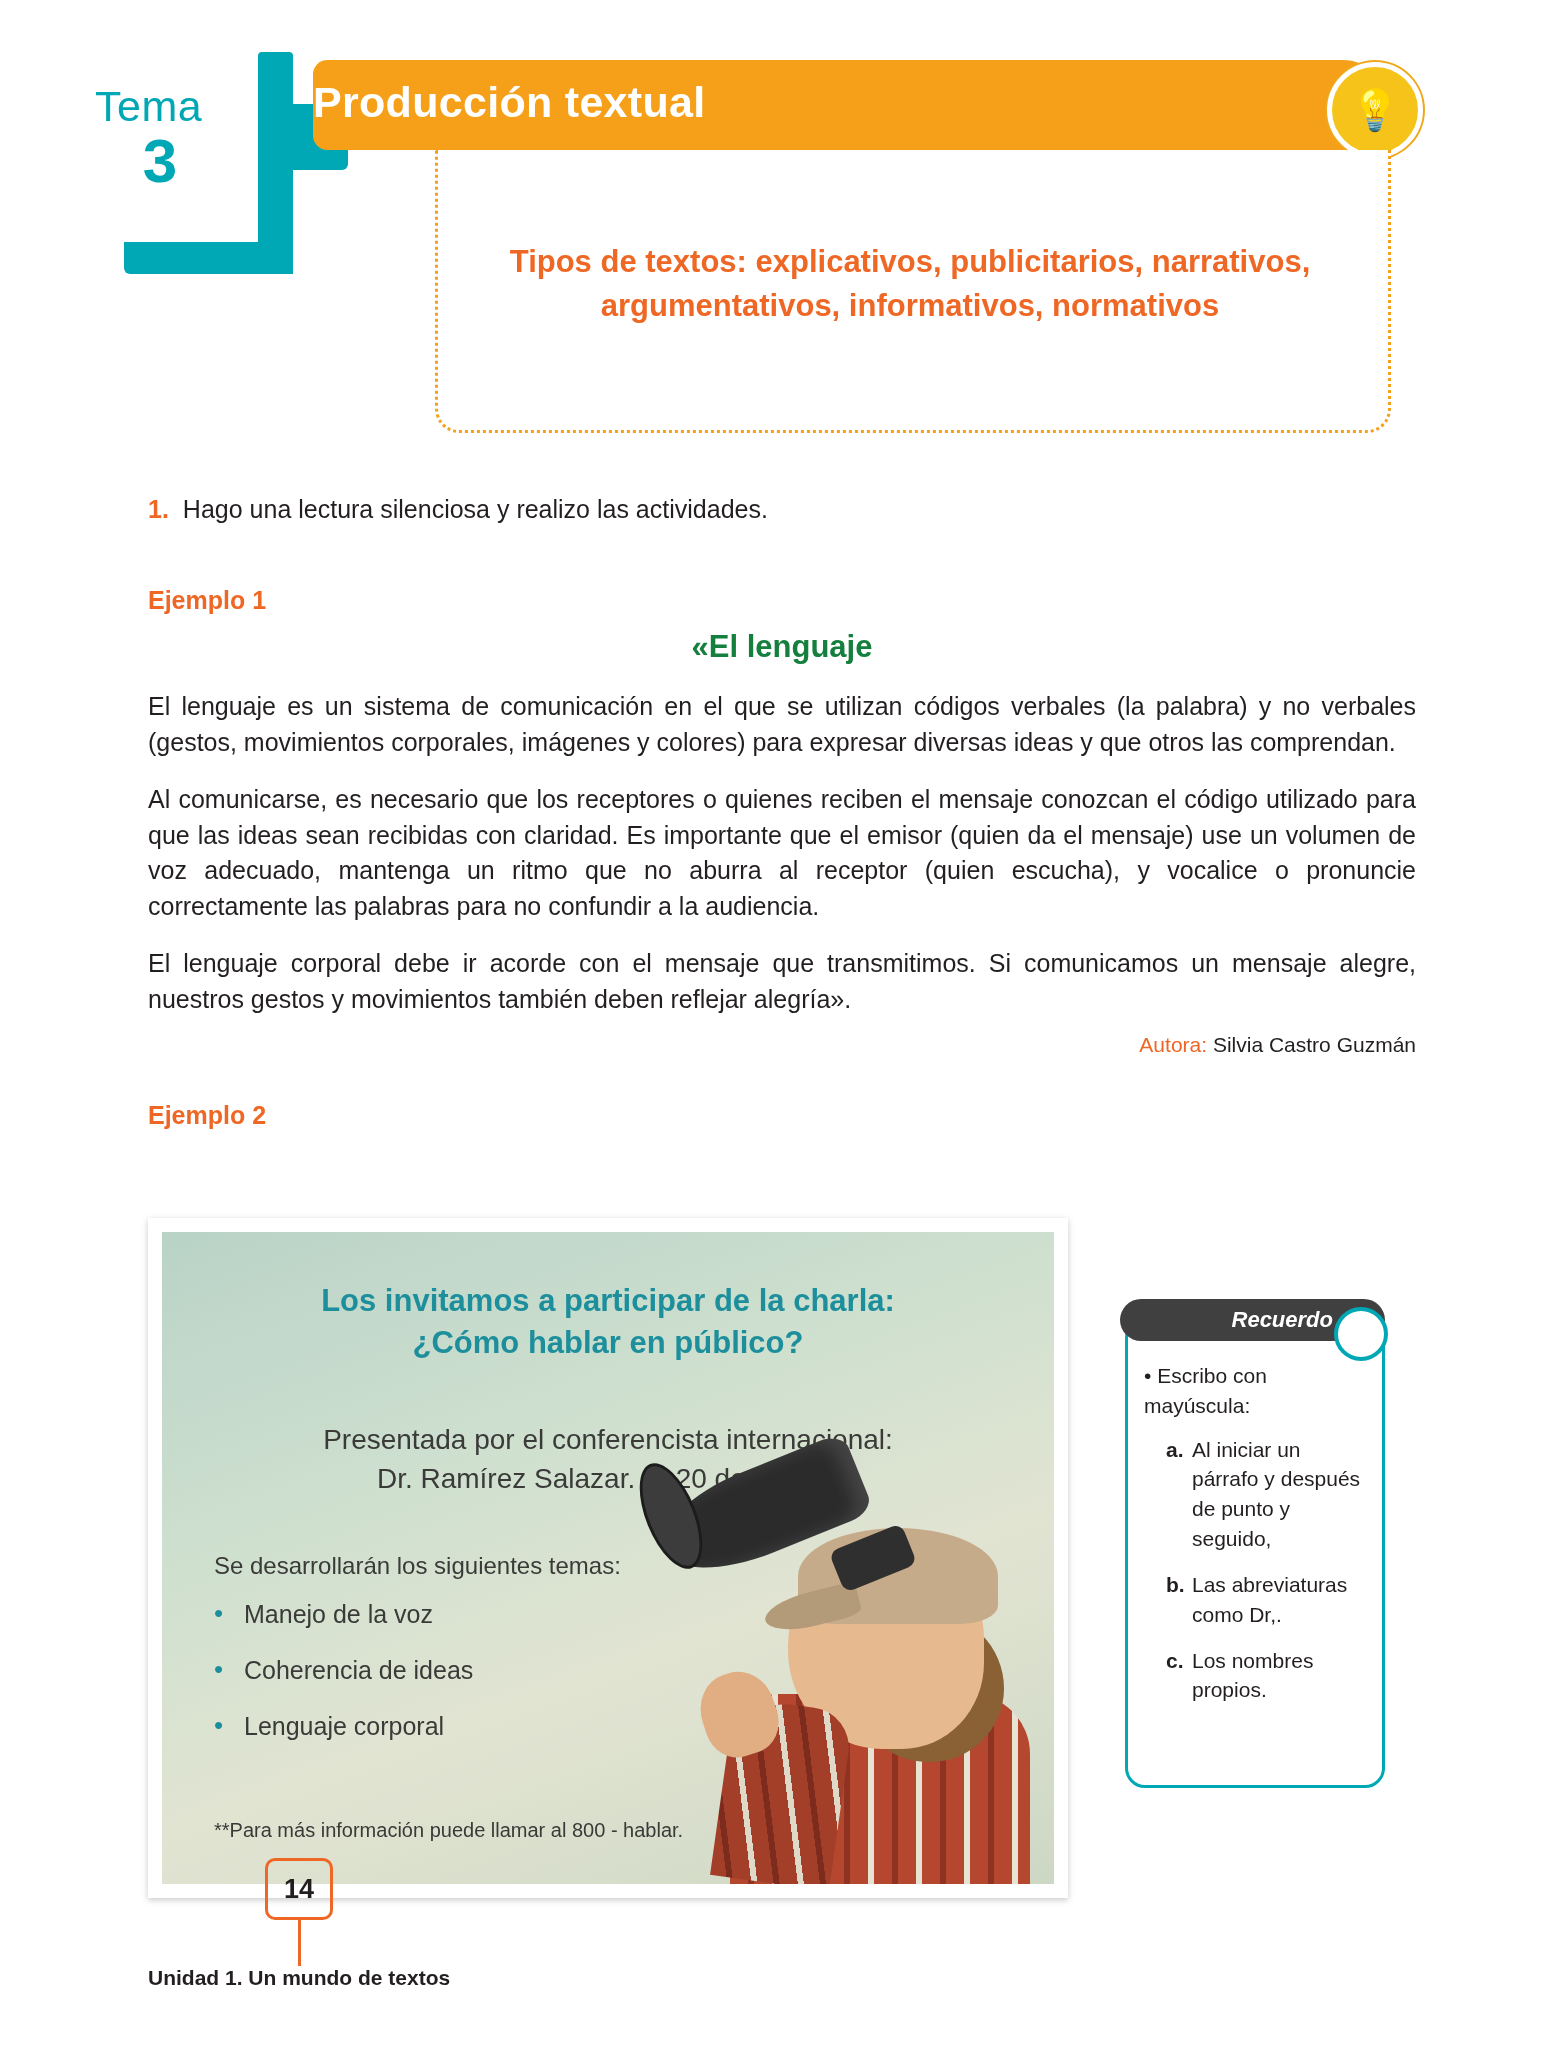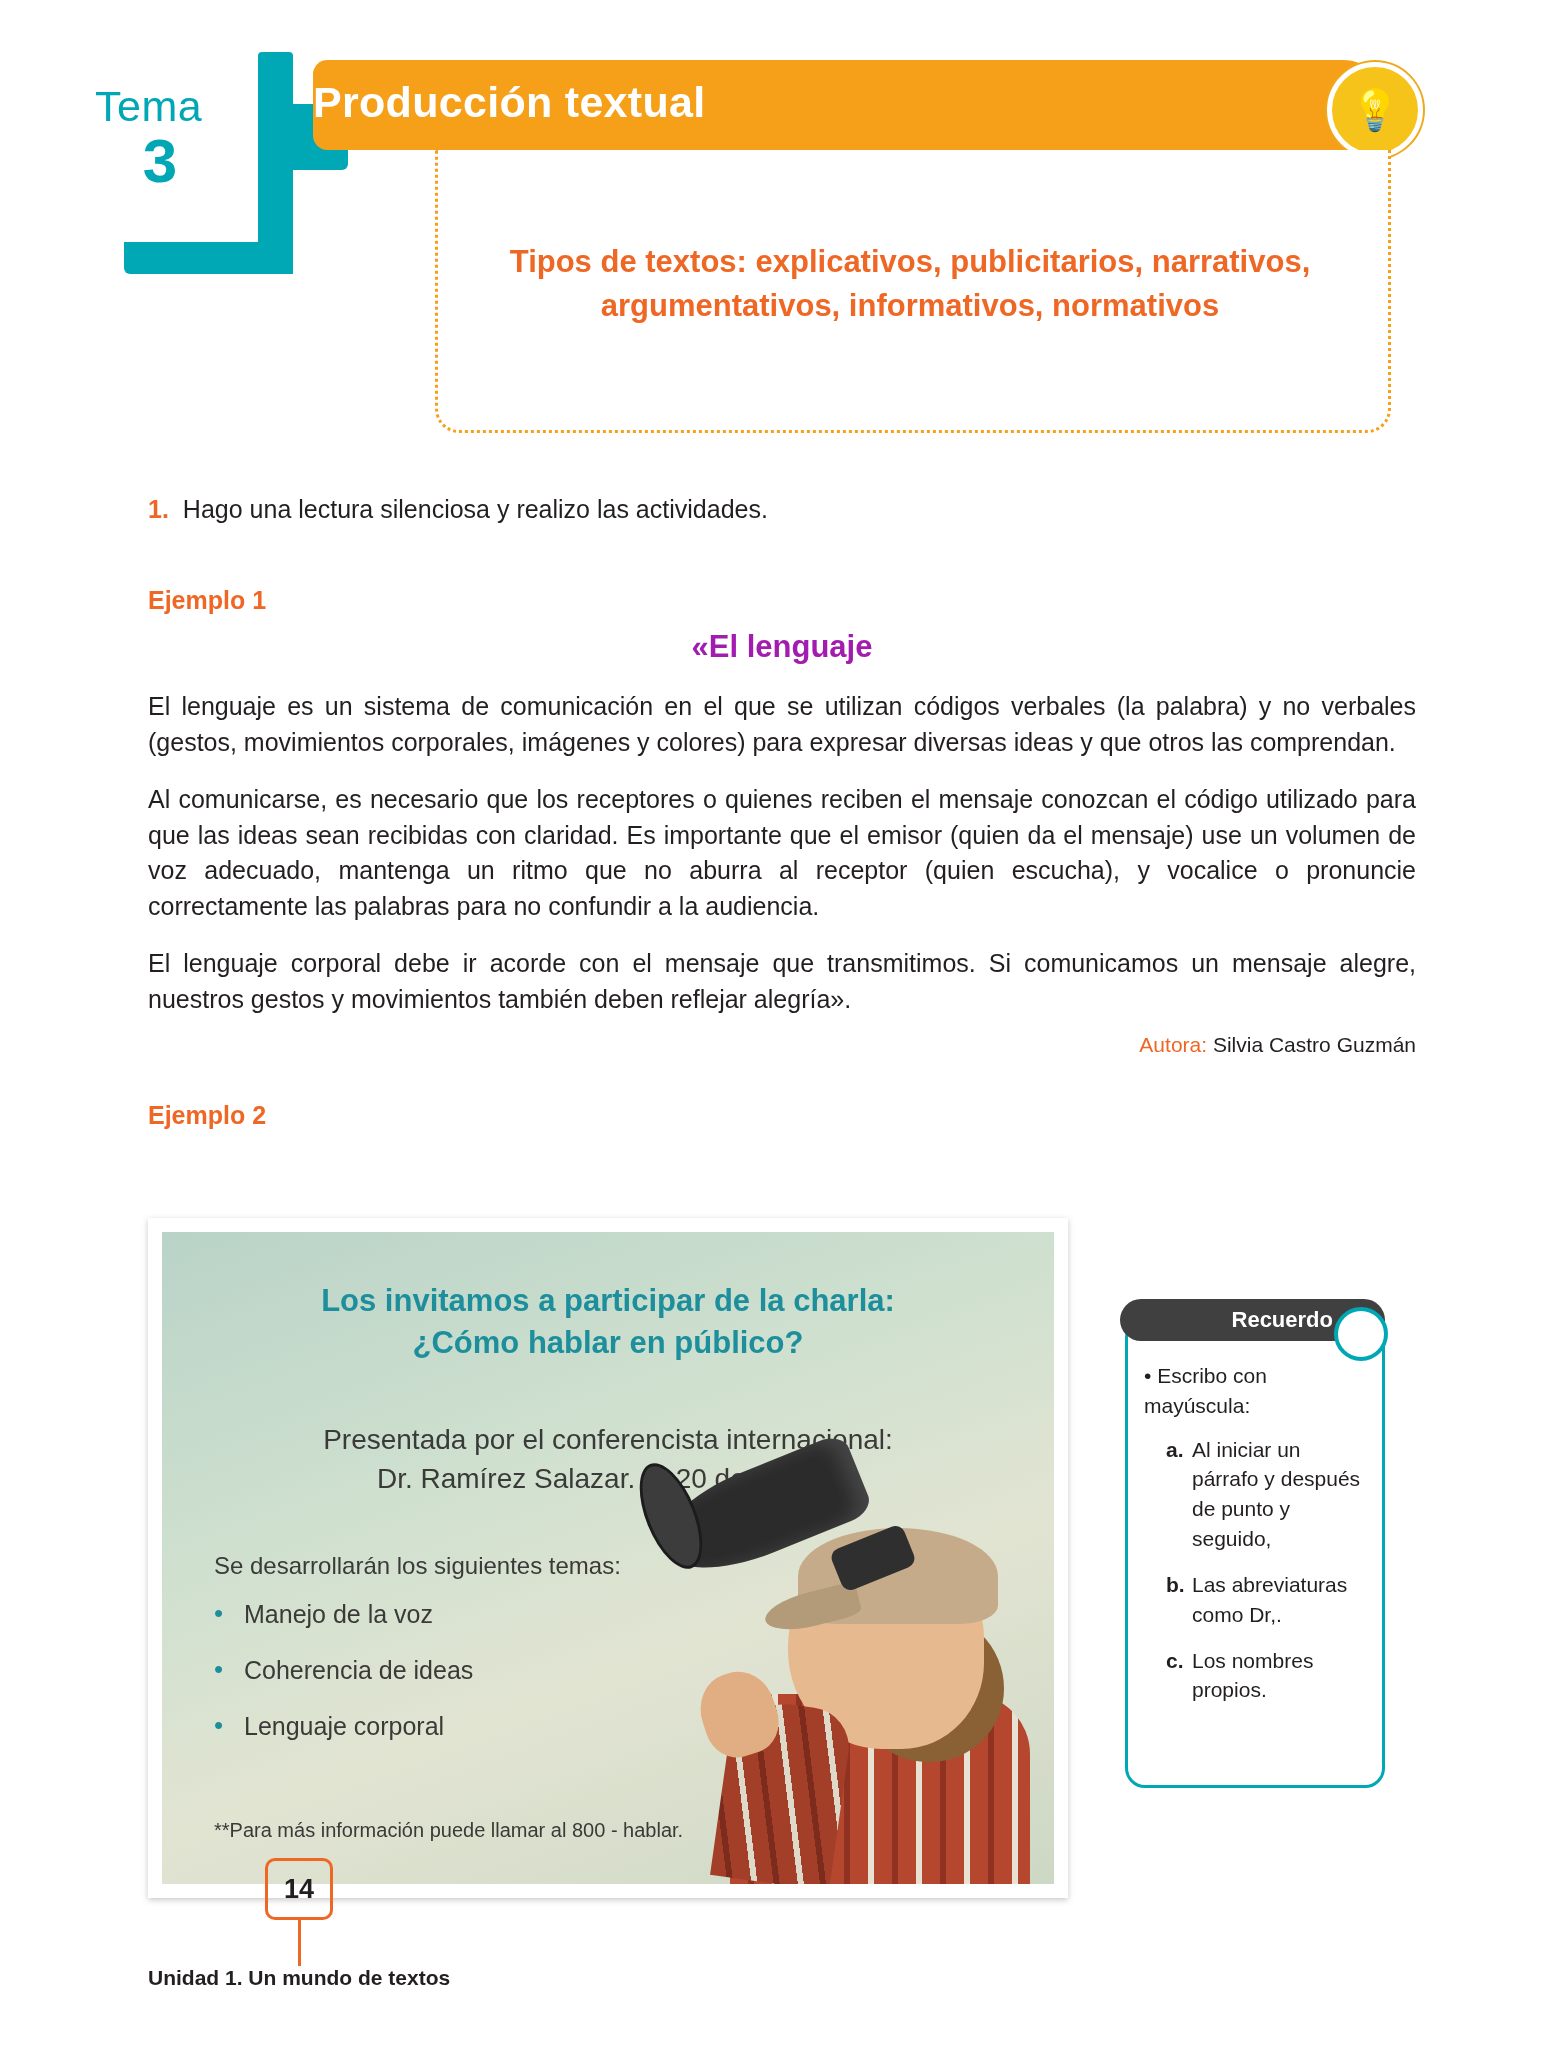--- a/index.html
+++ b/index.html
@@ -164,21 +164,21 @@
     font-weight: bold;
     margin-right: 14px;
   }
   .example-label {
     color: #ef6724;
     font-weight: bold;
     font-size: 25px;
   }
   .reading-title {
     text-align: center;
-    color: #a21caf;
+    color: #15803d;
     font-weight: bold;
     font-size: 31px;
     margin-top: 14px;
     margin-bottom: 24px;
   }
   .para {
     font-size: 25px;
     line-height: 1.42;
     text-align: justify;
     margin: 0 0 22px 0;
@@ -397,20 +397,21 @@
     height: 42px;
     background: #404040;
     border-radius: 22px;
     color: #ffffff;
     font-weight: bold;
     font-size: 22px;
     text-align: right;
     line-height: 42px;
     padding-right: 52px;
     box-sizing: border-box;
+    font-style: italic;
   }
   .recuerdo-dot {
     position: absolute;
     right: -6px;
     top: -14px;
     width: 46px;
     height: 46px;
     border-radius: 50%;
     background: #ffffff;
     border: 4px solid #00a7b5;

